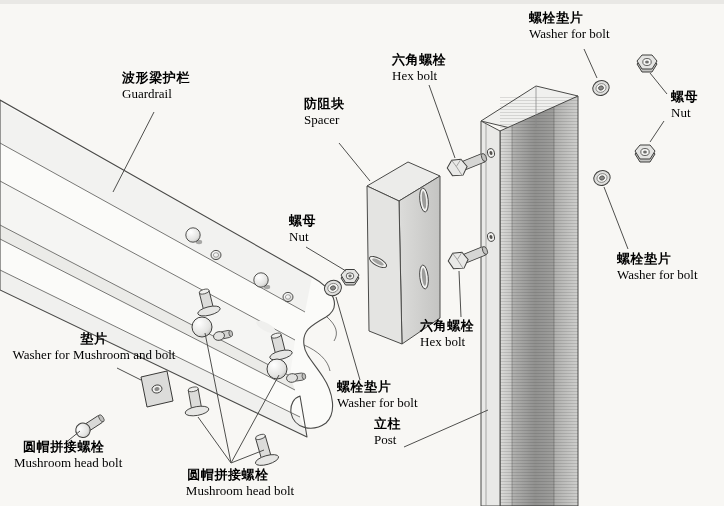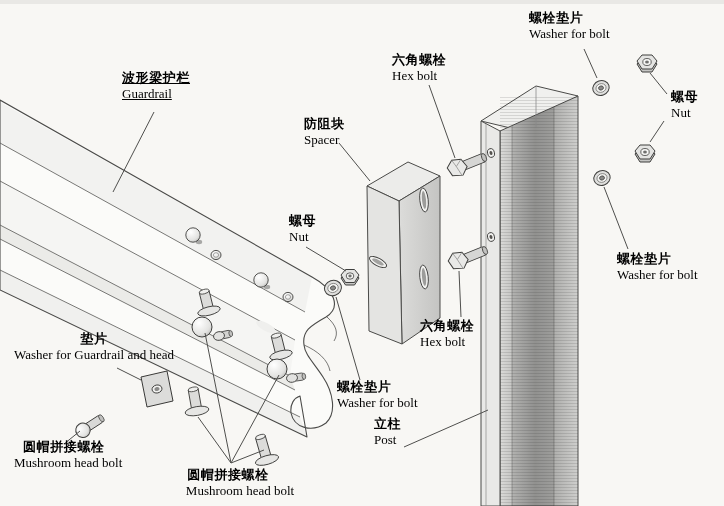--- a/index.html
+++ b/index.html
@@ -15,22 +15,22 @@
     font-family:"Liberation Serif", serif;
     font-size:13px;font-weight:700;letter-spacing:.6px;line-height:15px;
     white-space:nowrap;
   }
   .label .en{
     display:block;
     font-family:"Liberation Serif", serif;
     font-size:13px;font-weight:400;line-height:16px;margin-top:1px;
     white-space:nowrap;
   }
-  .lb-guardrail{left:122px;top:70px;text-decoration:underline;}
-  .lb-spacer{left:304px;top:116px;}
+  .lb-guardrail{left:122px;top:70px;}
+  .lb-spacer{left:304px;top:96px;}
   .lb-nut-left{left:289px;top:213px;}
   .lb-hex-top{left:392px;top:52px;}
   .lb-washer-top{left:529px;top:10px;}
   .lb-nut-right{left:671px;top:89px;}
   .lb-washer-right{left:617px;top:251px;}
   .lb-hex-mid{left:420px;top:318px;}
   .lb-post{left:374px;top:416px;}
   .lb-washer-center{left:337px;top:379px;}
   .lb-washer-guardrail{left:6px;top:331px;width:176px;text-align:center;}
   .lb-mushroom-left{left:14px;top:439px;}
@@ -297,21 +297,21 @@
   <div class="label lb-post">
     <span class="zh">立柱</span>
     <span class="en">Post</span>
   </div>
   <div class="label lb-washer-center">
     <span class="zh">螺栓垫片</span>
     <span class="en">Washer for bolt</span>
   </div>
   <div class="label lb-washer-guardrail">
     <span class="zh">垫片</span>
-    <span class="en">Washer for Guardrail and head</span>
+    <span class="en">Washer for Mushroom and bolt</span>
   </div>
   <div class="label lb-mushroom-left">
     <span class="zh">圆帽拼接螺栓</span>
     <span class="en">Mushroom head bolt</span>
   </div>
   <div class="label lb-mushroom-bottom">
     <span class="zh">圆帽拼接螺栓</span>
     <span class="en">Mushroom head bolt</span>
   </div>
 </div>

